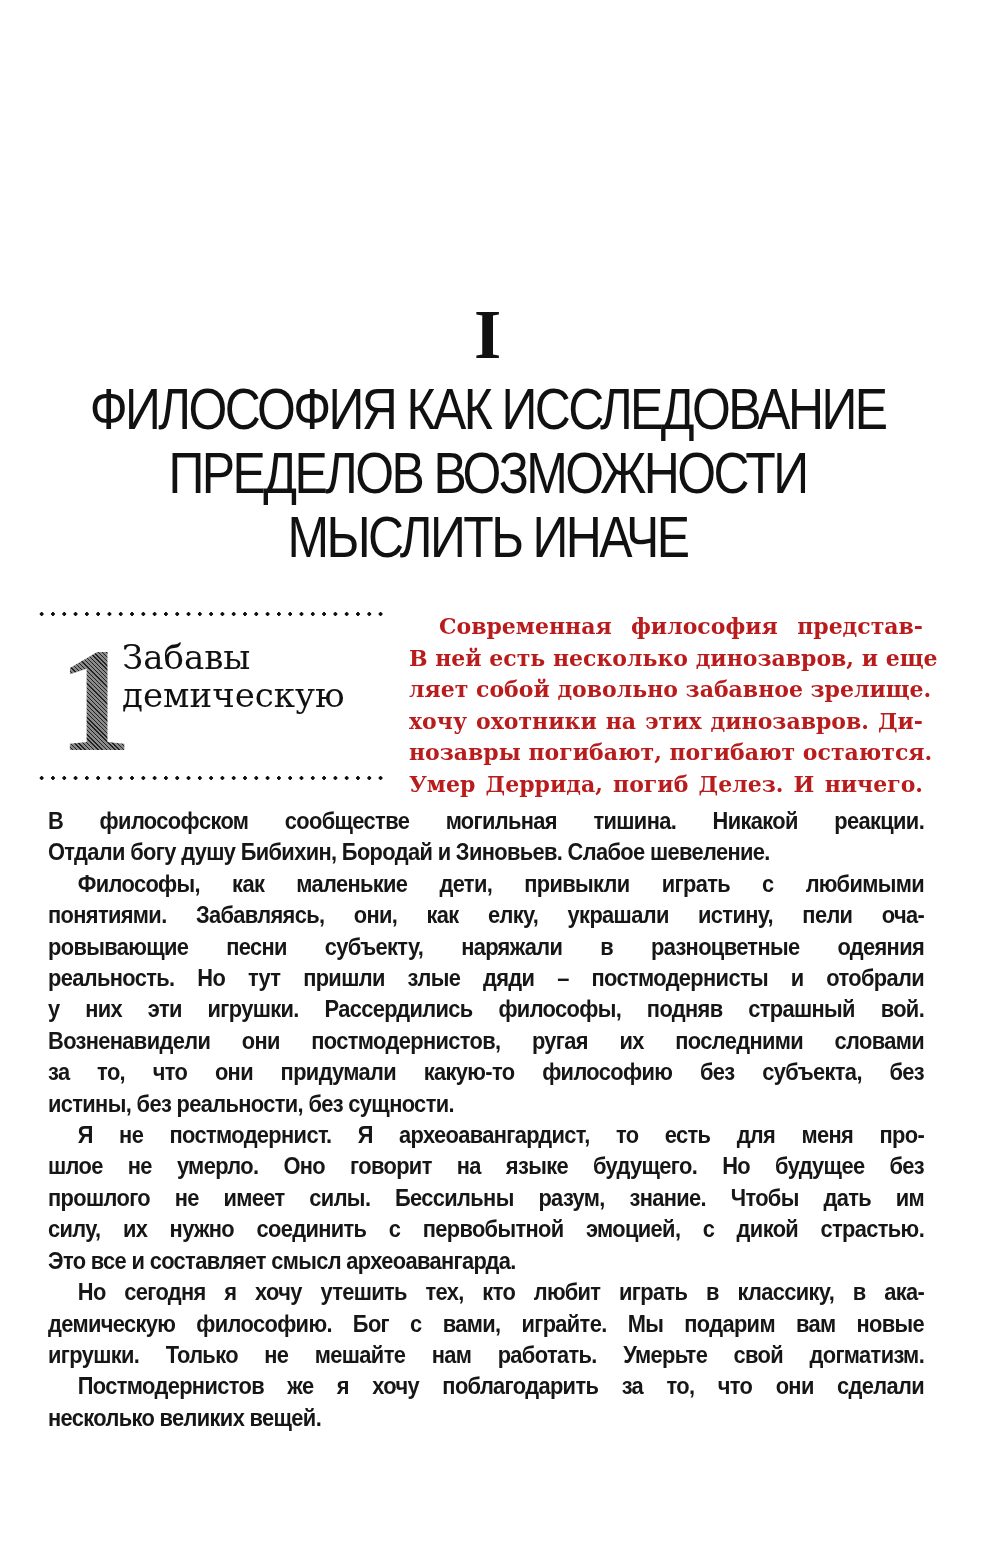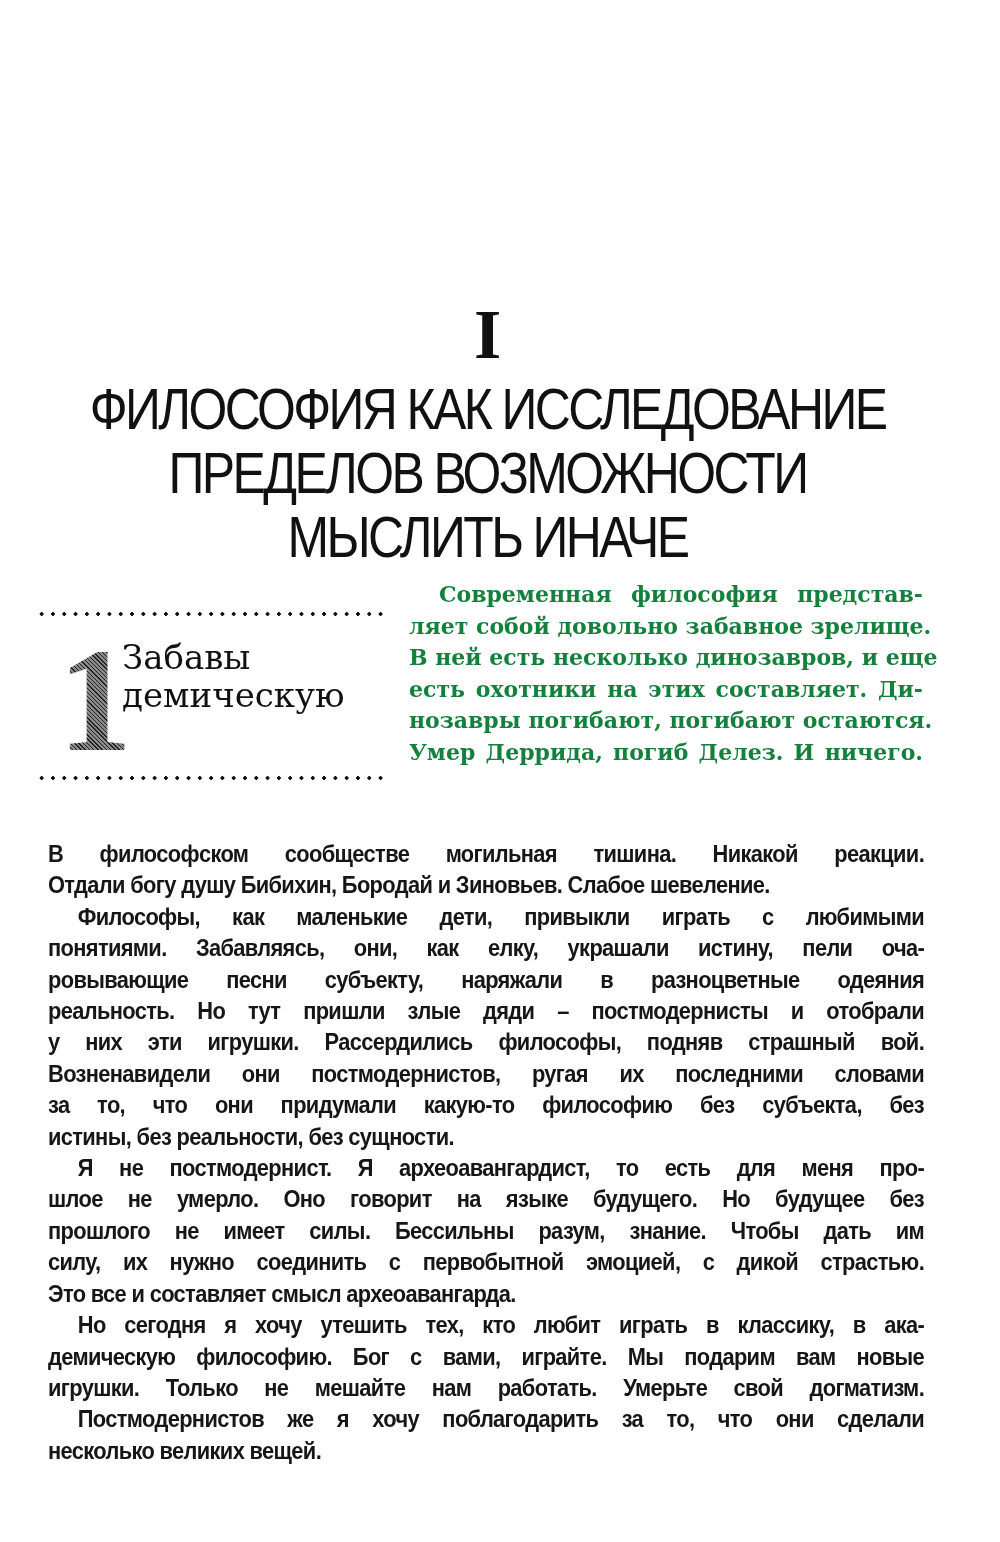--- a/index.html
+++ b/index.html
@@ -90,32 +90,31 @@
       font-size: 34px;
       line-height: 38px;
       color: #111;
     }
     .chapter-title .line { display: block; }
     .body-text {
       font-family: "Liberation Sans", "DejaVu Sans", sans-serif;
       font-weight: bold;
       font-size: 23.5px;
       color: #161616;
-      margin-top: 33px;
     }
     .intro {
       position: absolute;
       left: 409px;
-      top: 579px;
+      top: 611px;
       width: 514px;
       font-family: "DejaVu Serif", "Liberation Serif", serif;
       font-weight: bold;
       font-size: 22px;
       line-height: 31.5px;
-      color: #15803d;
+      color: #b91c1c;
     }
     .intro .line {
       display: block;
       white-space: nowrap;
       text-align: justify;
       text-align-last: justify;
     }
     .intro .line.first { padding-left: 30px; }
     .main-text {
       position: absolute;
@@ -157,23 +156,23 @@
     <div class="chapter-number">1</div>
     <div class="chapter-title">
       <span class="line">Забавы</span>
       <span class="line">демическую</span>
     </div>
     <div class="dotted-rule bottom"></div>
   </div>
 
   <div class="intro">
     <span class="line first">Современная философия представ-</span>
+    <span class="line">В ней есть несколько динозавров, и еще</span>
     <span class="line">ляет собой довольно забавное зрелище.</span>
-    <span class="line">В ней есть несколько динозавров, и еще</span>
-    <span class="line">есть охотники на этих составляет. Ди-</span>
+    <span class="line">хочу охотники на этих динозавров. Ди-</span>
     <span class="line">нозавры погибают, погибают остаются.</span>
     <span class="line">Умер Деррида, погиб Делез. И ничего.</span>
   </div>
 
   <div class="main-text body-text" id="main-text">
       <span class="line">В философском сообществе могильная тишина. Никакой реакции.</span>
       <span class="line last">Отдали богу душу Бибихин, Бородай и Зиновьев. Слабое шевеление.</span>
       <span class="line indent">Философы, как маленькие дети, привыкли играть с любимыми</span>
       <span class="line">понятиями. Забавляясь, они, как елку, украшали истину, пели оча-</span>
       <span class="line">ровывающие песни субъекту, наряжали в разноцветные одеяния</span>

